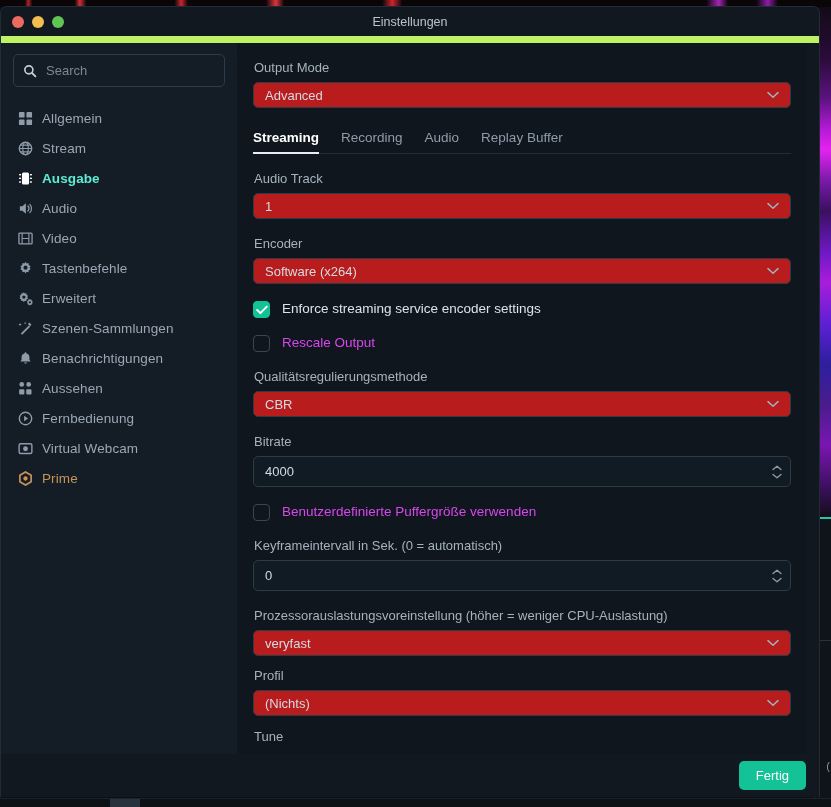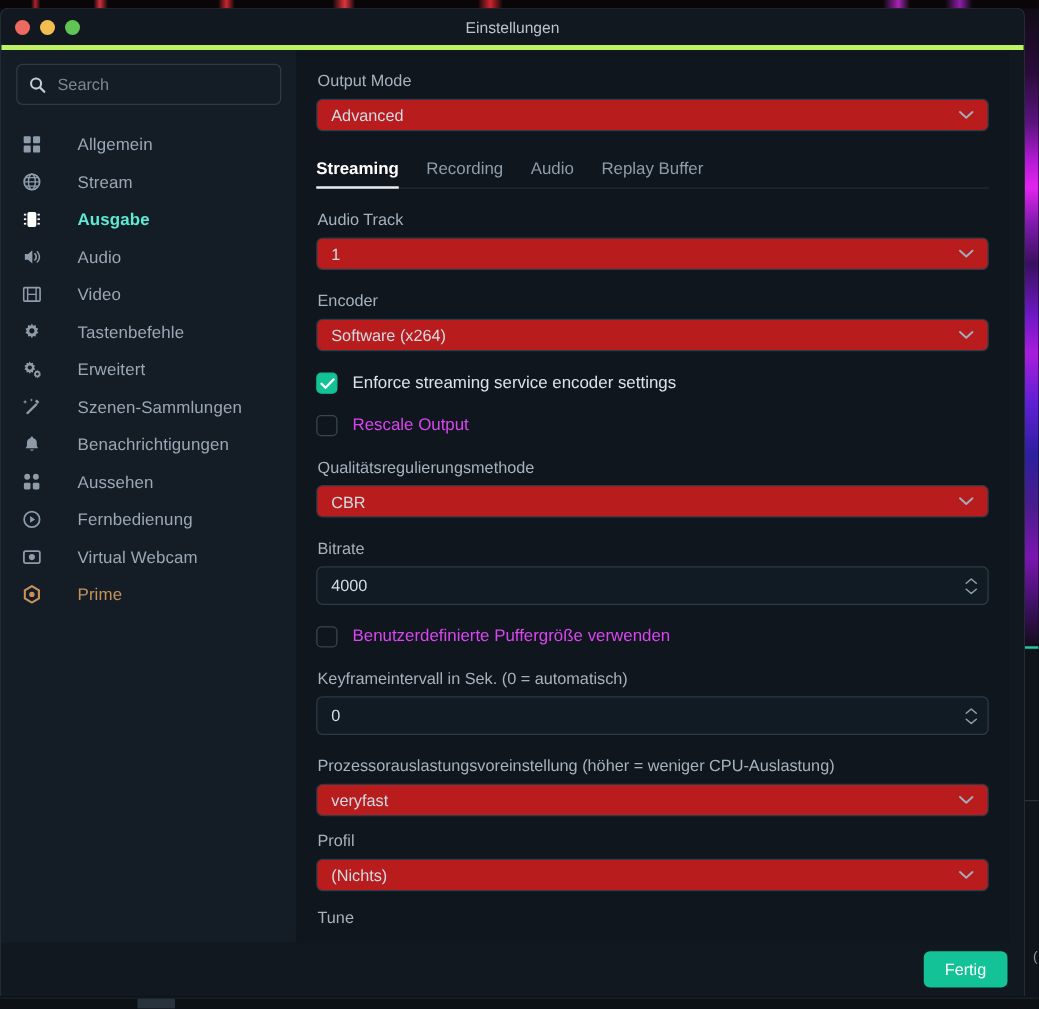--- a/index.html
+++ b/index.html
@@ -115,21 +115,21 @@
     border-radius: 7px 7px 0 0;
     border: 1px solid #222c35;
     border-bottom: none;
     overflow: hidden;
   }
 
   .titlebar {
     position: relative;
     height: 29px;
     background: #11181f;
-    border-bottom: 4px solid #bef264;
+    border-bottom: 7px solid #bef264;
     display: flex;
     align-items: center;
   }
   .traffic {
     display: flex;
     gap: 8px;
     padding-left: 11px;
     align-items: center;
   }
   .dot {
@@ -184,21 +184,21 @@
     padding: 0;
   }
   .search-input::placeholder { color: #7b8894; }
 
   .nav { display: flex; flex-direction: column; }
   .nav-item {
     display: flex;
     align-items: center;
     height: 30px;
     padding-left: 16px;
-    gap: 28px;
+    gap: 8px;
     cursor: default;
   }
   .nav-icon {
     width: 17px; height: 17px;
     display: flex;
     align-items: center;
     justify-content: center;
     flex: 0 0 17px;
   }
   .nav-icon svg { display: block; }

